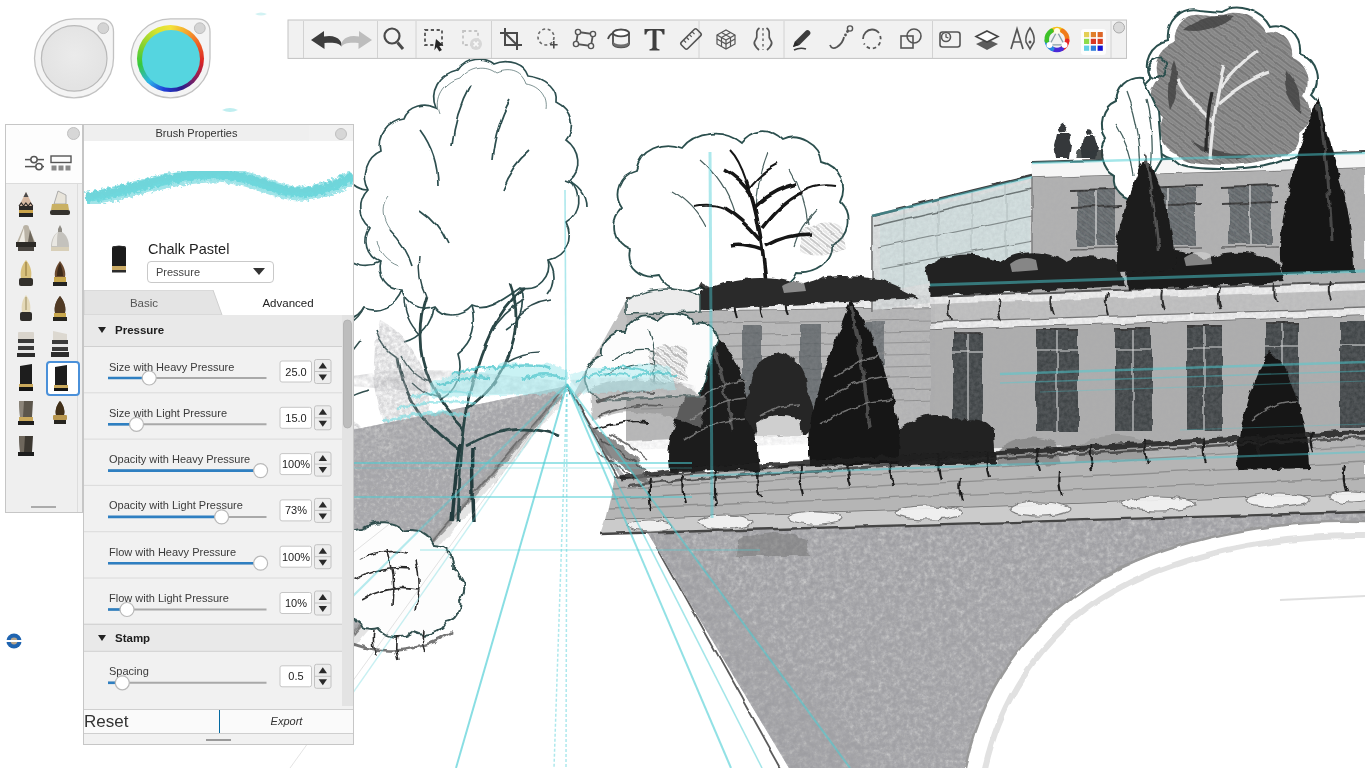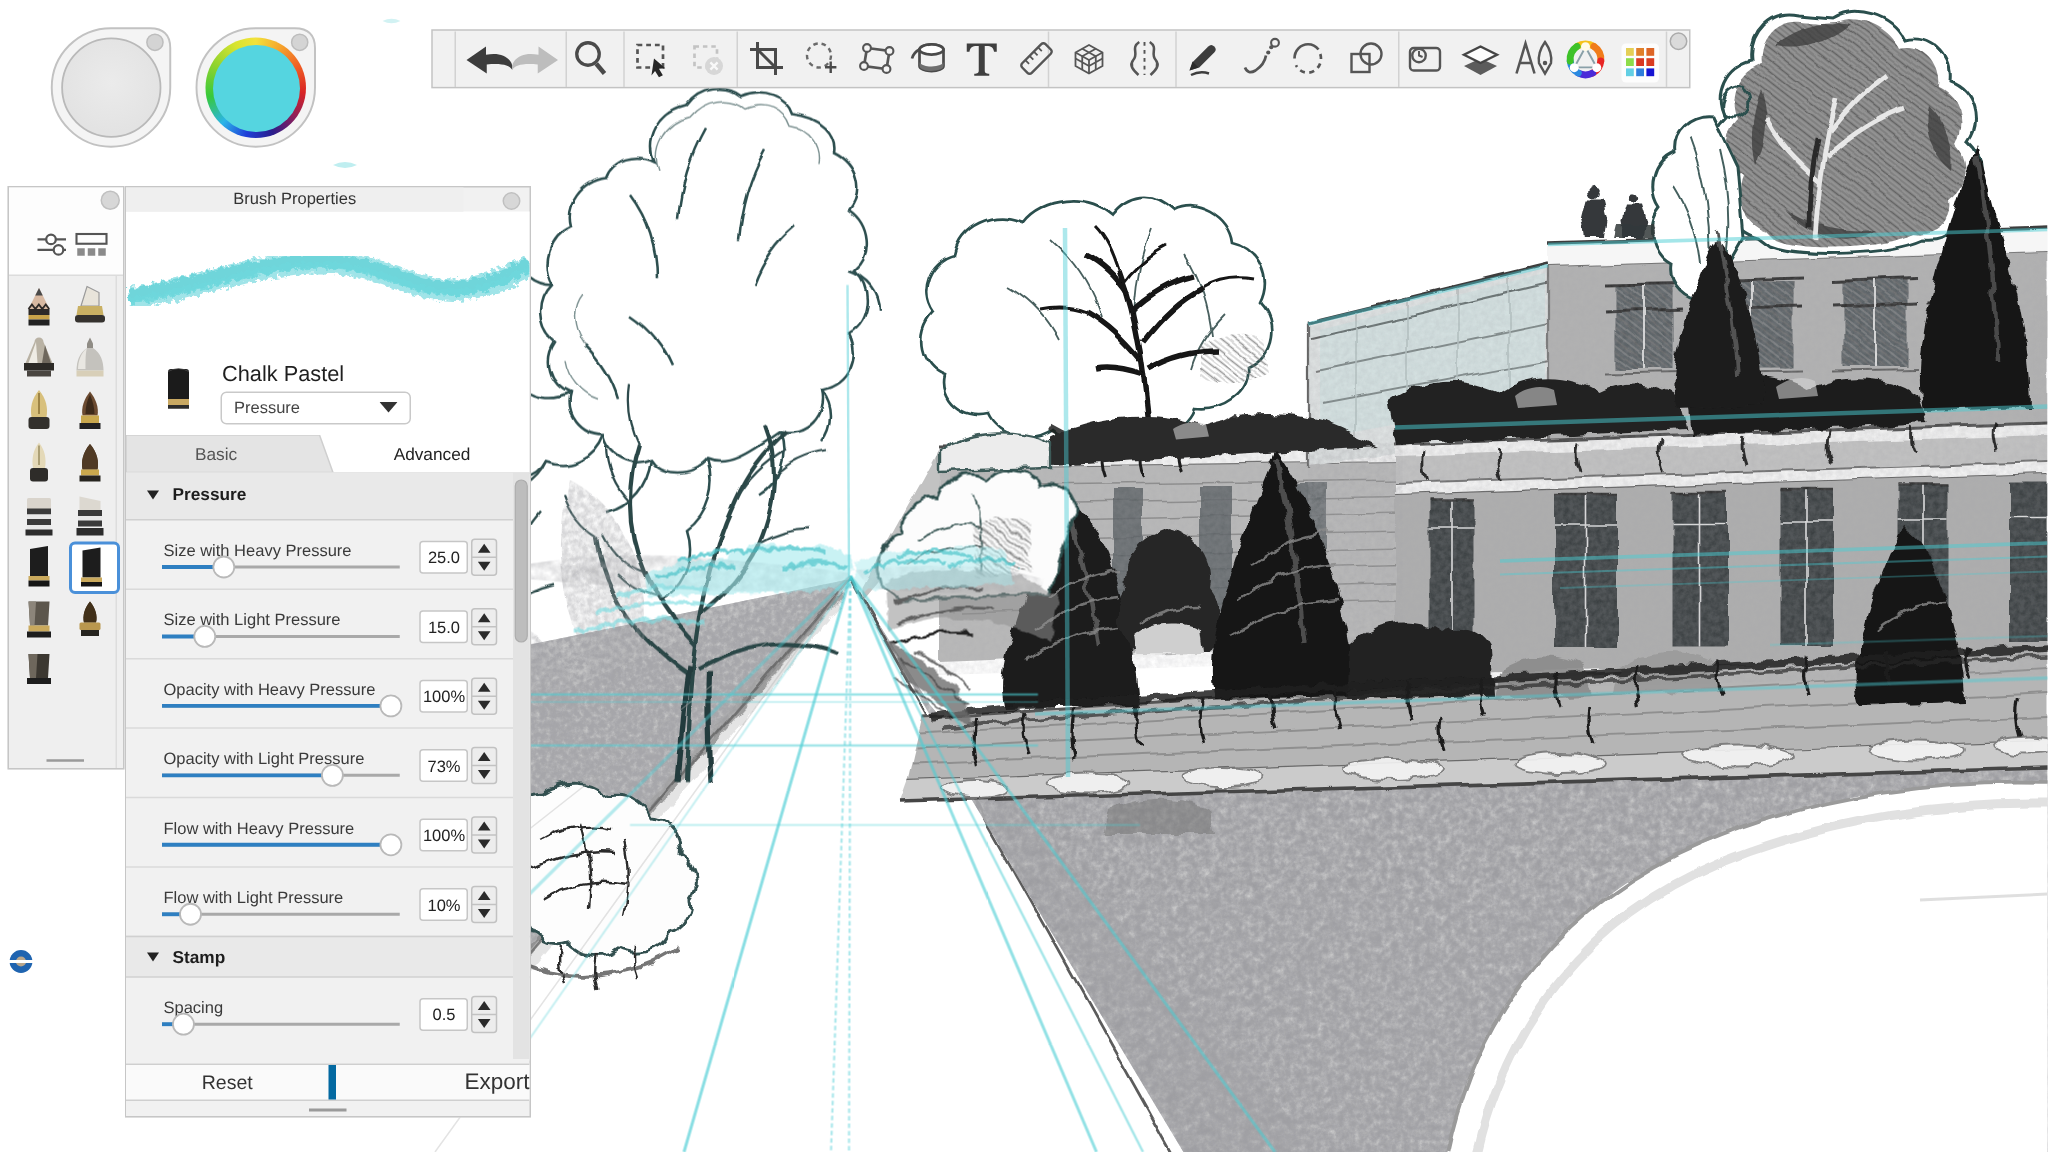--- a/index.html
+++ b/index.html
@@ -899,22 +899,22 @@
     <rect x="230.5" y="349.3" width="16.5" height="24" rx="2" fill="#ededed" stroke="#c2c2c2"></rect>
     <line x1="230.5" y1="361.3" x2="247" y2="361.3" stroke="#c2c2c2"></line>
     <path d="M234.6,358.3 l4.2,-6 4.2,6 Z" fill="#2a2a2a"></path>
     <path d="M234.6,364.3 l4.2,6 4.2,-6 Z" fill="#2a2a2a"></path>
     </g>
   <rect x="258" y="0" width="11" height="391" fill="#e3e3e3"></rect>
   <rect x="259.5" y="5" width="8" height="108" rx="4" fill="#bdbdbd" stroke="#adadad" stroke-width="0.8"></rect>
   </svg>
 
   <div class="abs" style="left:0;top:583.6px;width:269px;height:23.8px;background:#fafafa;border-top:1px solid #cfcfcf;border-bottom:1px solid #cfcfcf;">
-    <div class="abs" style="left:0;top:0;width:135px;height:23.8px;border-right:5px solid #0369a1;text-align:center;line-height:23px;font-size:13px;color:#333;">Reset</div>
-    <div class="abs" style="left:136px;top:0;width:133px;height:23.8px;text-align:right;line-height:23px;font-size:15px;color:#333;">Export</div>
+    <div class="abs" style="left:0;top:0;width:135px;height:23.8px;border-right:1px solid #0369a1;line-height:23px;font-size:17px;color:#333;">Reset</div>
+    <div class="abs" style="left:136px;top:0;width:133px;height:23.8px;text-align:center;line-height:23px;font-size:11px;color:#333;font-style:italic;">Export</div>
   </div>
   <div class="abs" style="left:122px;top:613.5px;width:25px;height:2px;background:#9a9a9a;"></div>
 </div>
 
 <svg class="abs" width="30" height="30" viewBox="0 0 30 30" style="left:5px;top:632px;">
   <circle cx="9" cy="9" r="7.6" fill="#1f64b0"></circle>
   <circle cx="9" cy="9" r="3.4" fill="#b8a68c"></circle>
   <rect x="0" y="8" width="18" height="2" fill="#fff"></rect>
 </svg>
 </div>

